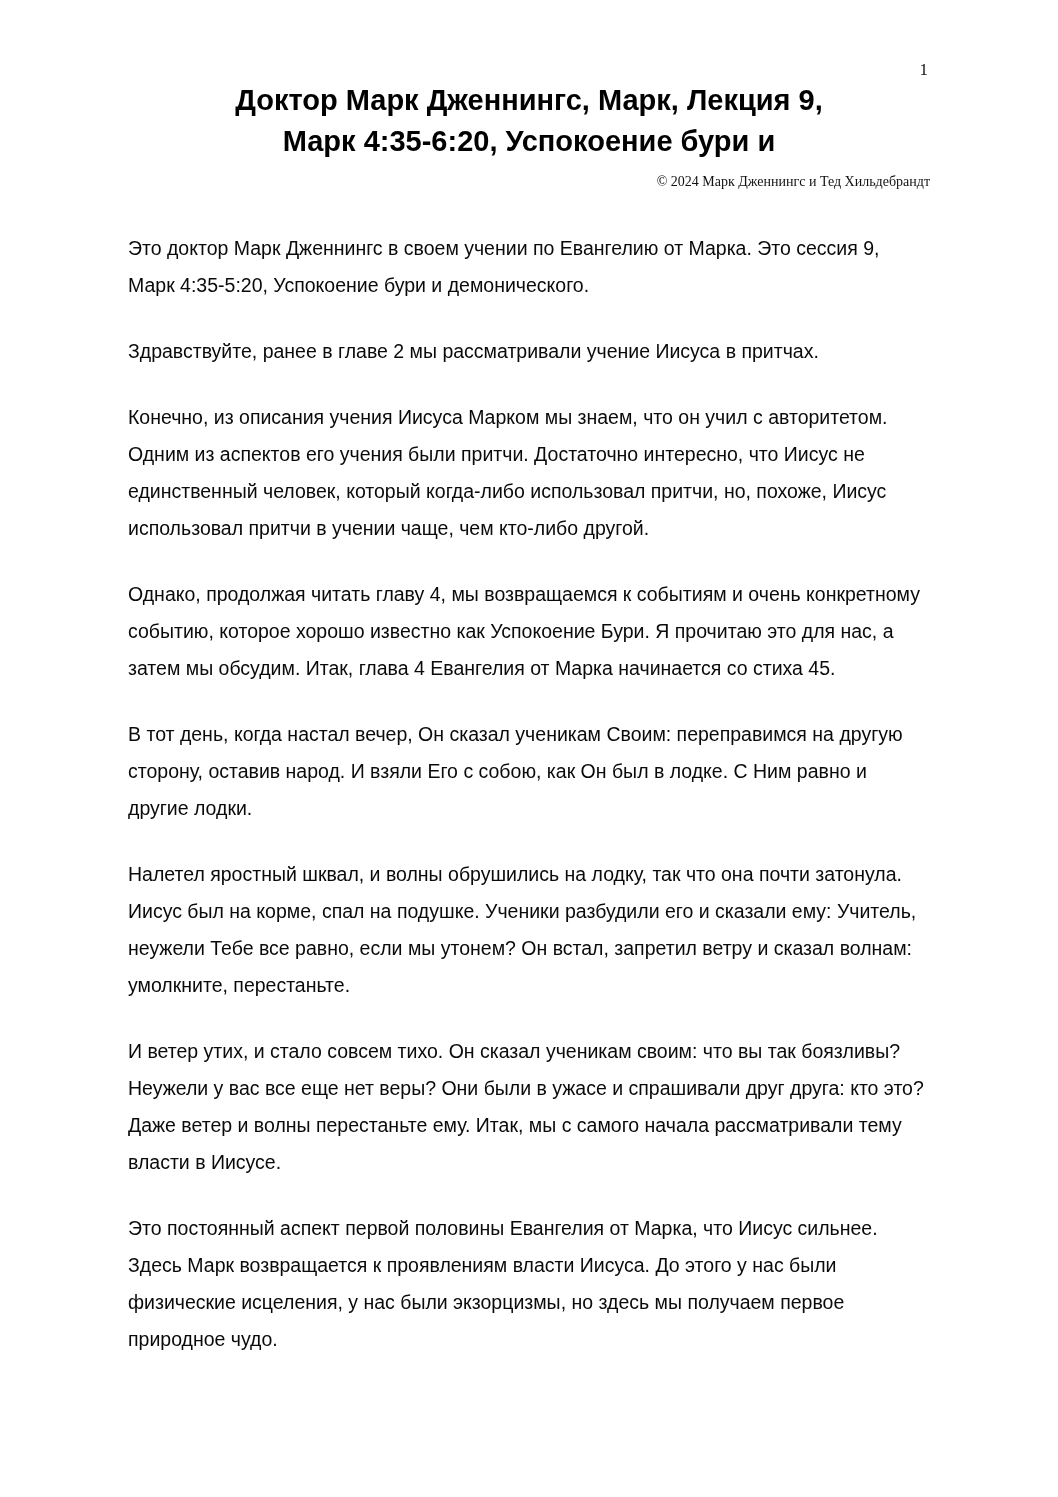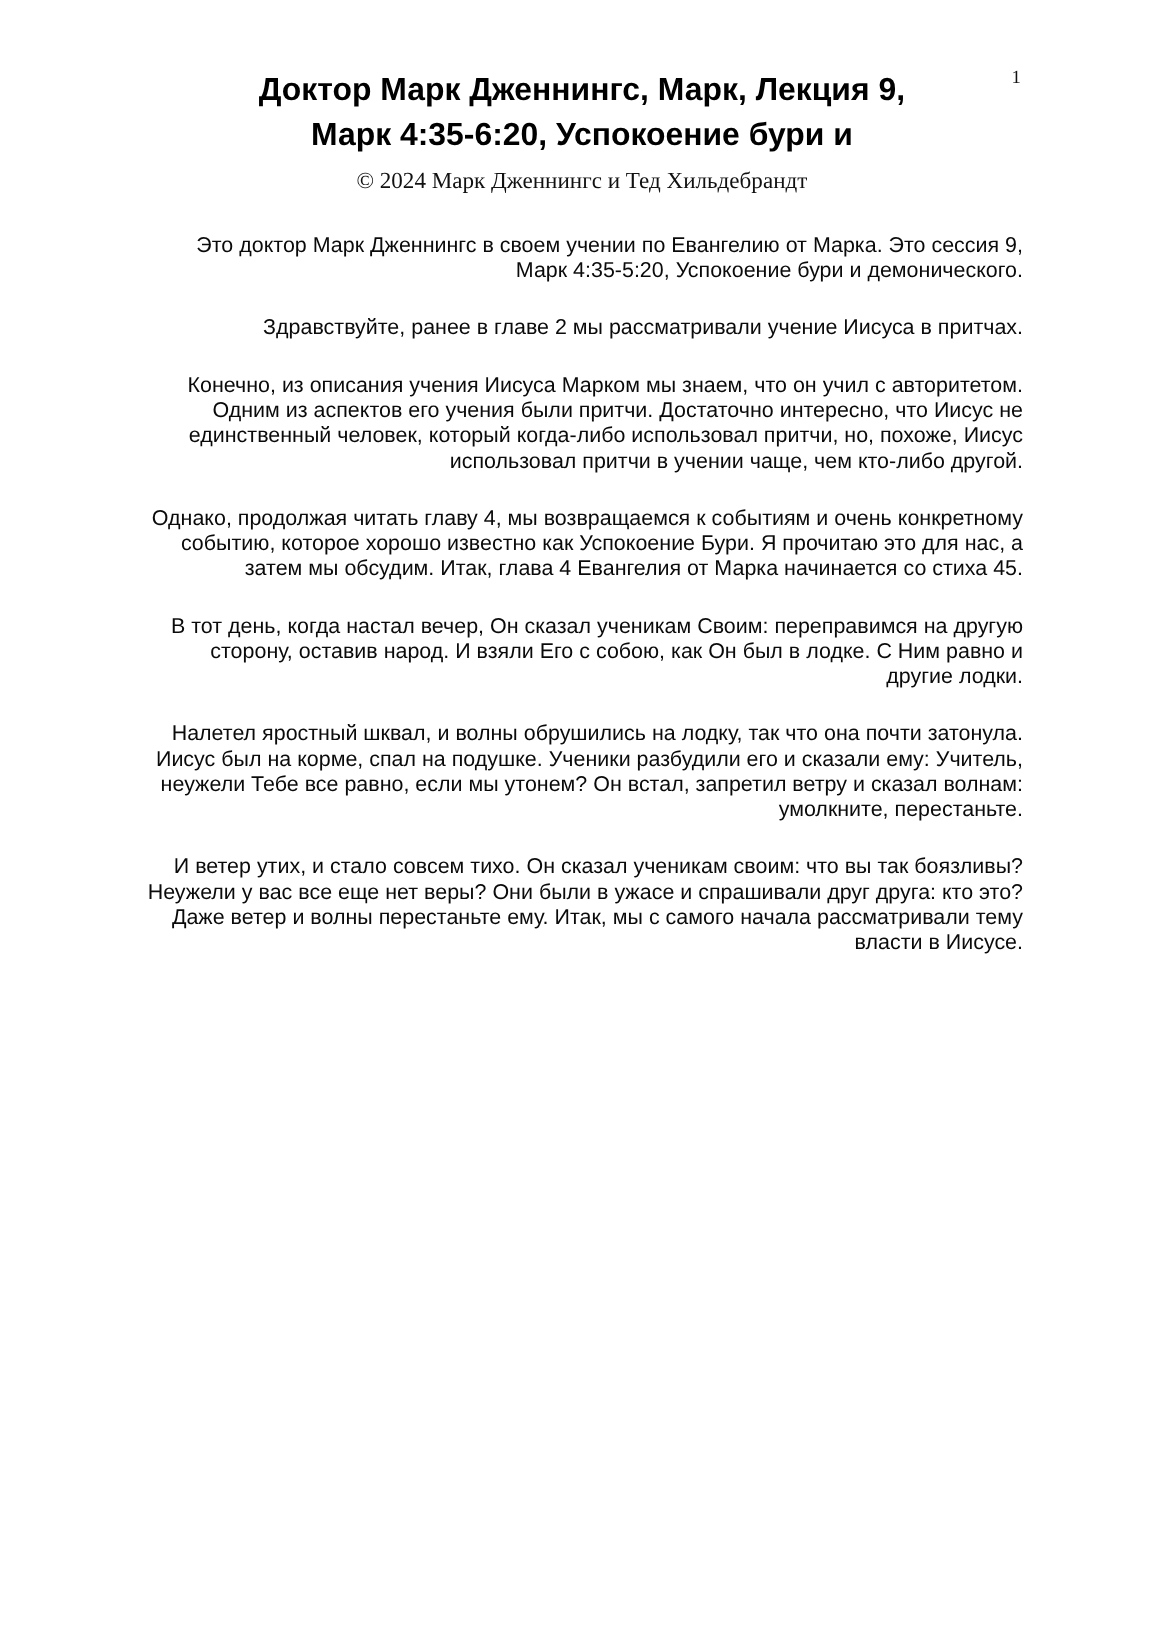--- a/index.html
+++ b/index.html
@@ -22,52 +22,52 @@
     .page-number {
       position: absolute;
       top: 60px;
       right: 130px;
       font-family: "Liberation Serif", serif;
       font-size: 17px;
       color: #111111;
     }
 
     .content {
-      padding: 62px 128px 0 128px;
+      padding: 80px 128px 0 128px;
     }
 
     .doc-title {
       text-align: center;
       font-weight: 700;
       font-size: 29px;
       line-height: 41px;
       color: #000000;
       margin-bottom: 6px;
     }
 
     .doc-title .title-line {
       display: block;
     }
 
     .copyright {
-      text-align: center;
+      text-align: right;
       font-family: "Liberation Serif", serif;
       font-weight: 400;
-      font-size: 21px;
+      font-size: 14px;
       line-height: 28px;
       color: #111111;
       margin-bottom: 34px;
     }
 
     .body-text p {
       font-size: 19.5px;
-      line-height: 23px;
+      line-height: 37px;
       margin-bottom: 29px;
       color: #0a0a0a;
-      text-align: right;
+      text-align: left;
     }
   </style>
 </head>
 <body>
 
 <div class="page">
 
   <div class="page-number">1</div>
 
   <div class="content">
@@ -80,17 +80,18 @@
     <div class="copyright">© 2024 Марк Дженнингс и Тед Хильдебрандт</div>
 
     <div class="body-text">
       <p>Это доктор Марк Дженнингс в своем учении по Евангелию от Марка. Это сессия 9, Марк 4:35-5:20, Успокоение бури и демонического.</p>
       <p>Здравствуйте, ранее в главе 2 мы рассматривали учение Иисуса в притчах.</p>
       <p>Конечно, из описания учения Иисуса Марком мы знаем, что он учил с авторитетом. Одним из аспектов его учения были притчи. Достаточно интересно, что Иисус не единственный человек, который когда-либо использовал притчи, но, похоже, Иисус использовал притчи в учении чаще, чем кто-либо другой.</p>
       <p>Однако, продолжая читать главу 4, мы возвращаемся к событиям и очень конкретному событию, которое хорошо известно как Успокоение Бури. Я прочитаю это для нас, а затем мы обсудим. Итак, глава 4 Евангелия от Марка начинается со стиха 45.</p>
       <p>В тот день, когда настал вечер, Он сказал ученикам Своим: переправимся на другую сторону, оставив народ. И взяли Его с собою, как Он был в лодке. С Ним равно и другие лодки.</p>
       <p>Налетел яростный шквал, и волны обрушились на лодку, так что она почти затонула. Иисус был на корме, спал на подушке. Ученики разбудили его и сказали ему: Учитель, неужели Тебе все равно, если мы утонем? Он встал, запретил ветру и сказал волнам: умолкните, перестаньте.</p>
       <p>И ветер утих, и стало совсем тихо. Он сказал ученикам своим: что вы так боязливы? Неужели у вас все еще нет веры? Они были в ужасе и спрашивали друг друга: кто это? Даже ветер и волны перестаньте ему. Итак, мы с самого начала рассматривали тему власти в Иисусе.</p>
+      <p>Это постоянный аспект первой половины Евангелия от Марка, что Иисус сильнее. Здесь Марк возвращается к проявлениям власти Иисуса. До этого у нас были физические исцеления, у нас были экзорцизмы, но здесь мы получаем первое природное чудо.</p>
     </div>
 
   </div>
 
 </div>
 
 </body></html>

